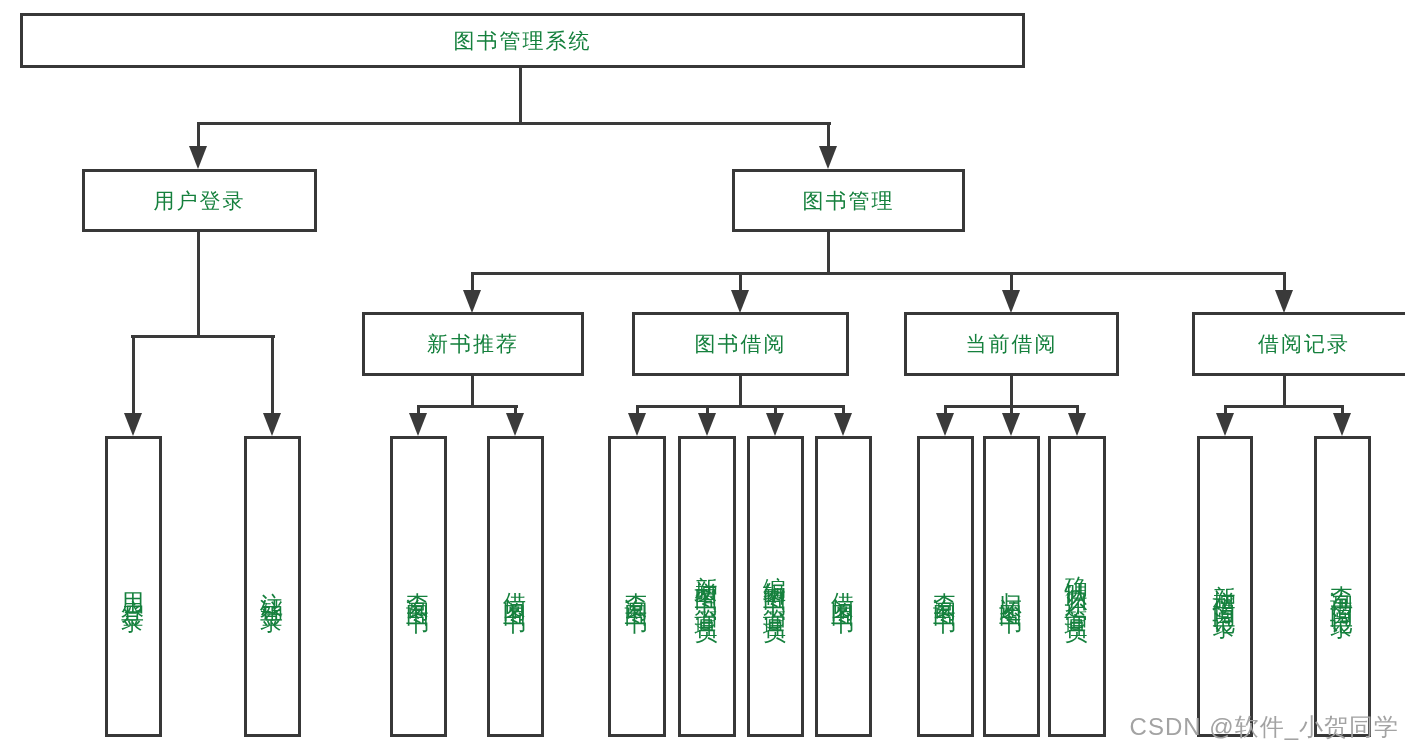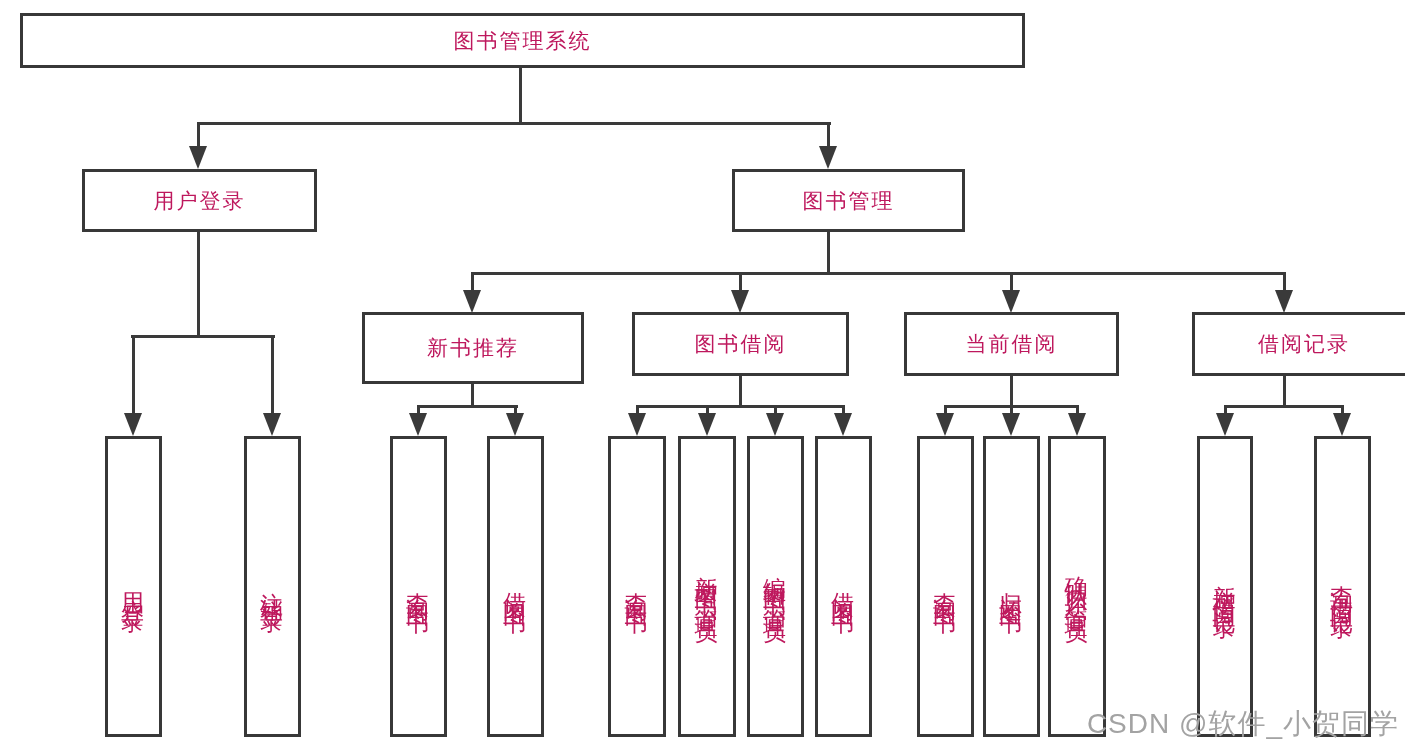--- a/index.html
+++ b/index.html
@@ -3,47 +3,47 @@
 <meta charset="utf-8">
 <style>
   html,body{margin:0;padding:0;background:#ffffff;}
   #canvas{
     position:relative;width:1405px;height:747px;background:#ffffff;overflow:hidden;
     font-family:"Liberation Sans",sans-serif;color:#3d3d3d;
   }
   .node{
     position:absolute;background:#ffffff;border:3px solid #383838;box-sizing:border-box;
     display:flex;align-items:center;justify-content:center;text-align:center;
-    color:#be185d;z-index:2;
+    color:#15803d;z-index:2;
   }
   .h-node{font-size:21px;letter-spacing:2px;}
   .v-node{writing-mode:vertical-rl;font-size:23px;letter-spacing:0.28em;}
   .vline{position:absolute;width:3px;background:#3a3a3a;z-index:1;}
   .hline{position:absolute;height:3px;background:#3a3a3a;z-index:1;}
   .arrow{
     position:absolute;width:0;height:0;z-index:1;
     border-left:9px solid transparent;border-right:9px solid transparent;
     border-top:23px solid #3a3a3a;
   }
   #watermark{
-    position:absolute;right:6px;bottom:4px;font-size:28px;color:#a3a3a3;
+    position:absolute;right:6px;bottom:4px;font-size:24px;color:#a3a3a3;
     z-index:5;letter-spacing:1px;
   }
 </style>
 </head>
 <body>
 
 <div id="canvas">
 
   <div class="node h-node" style="left:20px;top:13px;width:1005px;height:55px;">图书管理系统</div>
 
   <div class="node h-node" style="left:82px;top:169px;width:235px;height:63px;">用户登录</div>
   <div class="node h-node" style="left:732px;top:169px;width:233px;height:63px;">图书管理</div>
 
-  <div class="node h-node" style="left:362px;top:312px;width:222px;height:72px;">新书推荐</div>
+  <div class="node h-node" style="left:362px;top:312px;width:222px;height:64px;">新书推荐</div>
   <div class="node h-node" style="left:632px;top:312px;width:217px;height:64px;">图书借阅</div>
   <div class="node h-node" style="left:904px;top:312px;width:215px;height:64px;">当前借阅</div>
   <div class="node h-node" style="left:1172px;top:312px;width:224px;height:64px;margin-left:20px;">借阅记录</div>
 
   <div class="node v-node" style="left:105px;top:436px;width:57px;height:301px;">用户登录</div>
   <div class="node v-node" style="left:244px;top:436px;width:57px;height:301px;">注销登录</div>
 
   <div class="node v-node" style="left:390px;top:436px;width:57px;height:301px;">查询图书</div>
   <div class="node v-node" style="left:487px;top:436px;width:57px;height:301px;">借阅图书</div>
 

